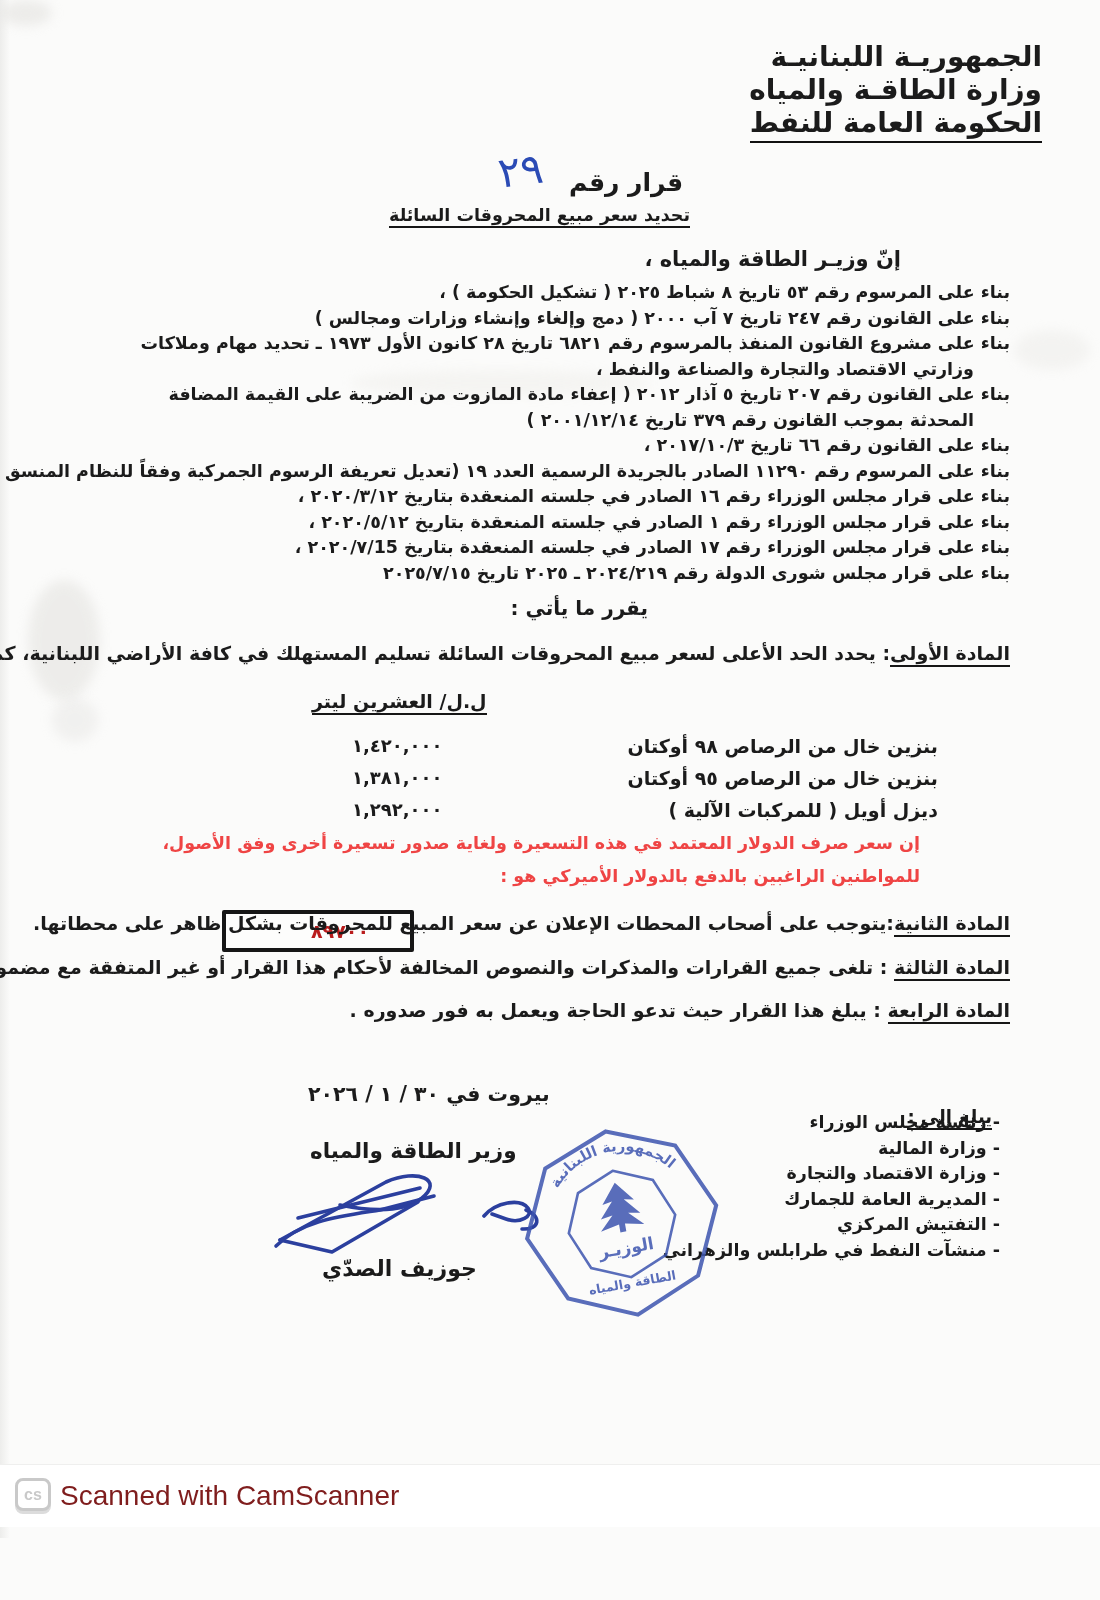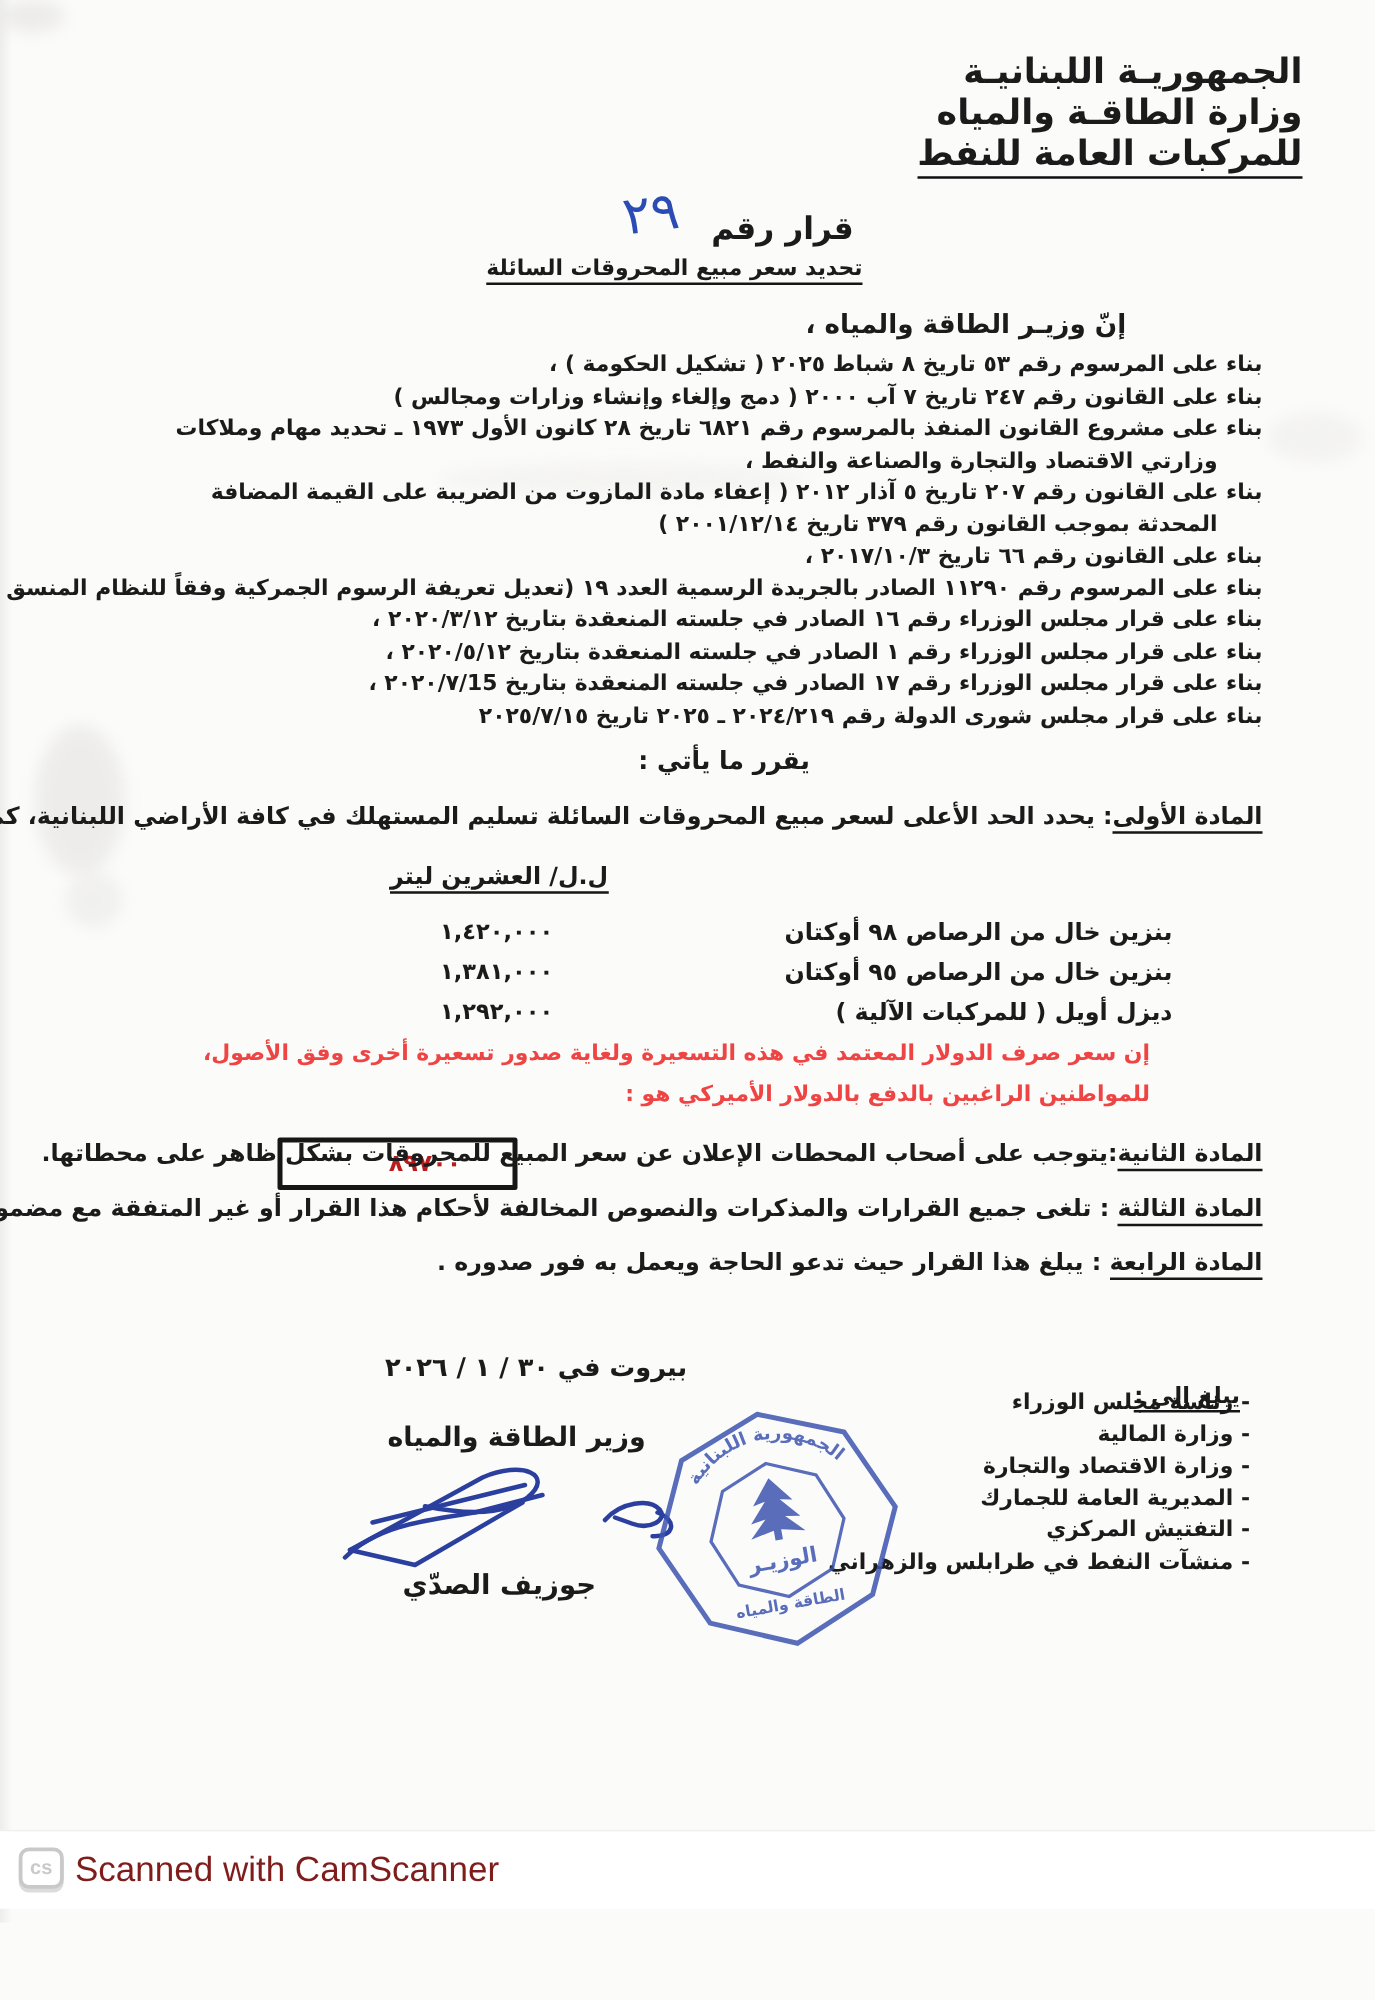--- a/index.html
+++ b/index.html
@@ -79,21 +79,21 @@
 <div class="edge-strip"></div>
 <div class="artifact" style="left:28px;top:580px;width:72px;height:120px;background:#dddcd8;opacity:.45;"></div>
 <div class="artifact" style="left:52px;top:698px;width:46px;height:44px;background:#dedddb;opacity:.35;"></div>
 <div class="artifact" style="left:0;top:0;width:52px;height:26px;background:#e3e2df;opacity:.6;"></div>
 <div class="artifact" style="left:1014px;top:330px;width:76px;height:40px;background:#e2e1dd;opacity:.3;"></div>
 <div class="artifact" style="left:350px;top:370px;width:300px;height:26px;background:#e9e8e3;opacity:.35;"></div>
 
 <div class="abs rtl b letterhead">
   <span class="line nowrap">الجمهوريـة اللبنانيـة</span>
   <span class="line nowrap">وزارة الطاقـة والمياه</span>
-  <span class="line nowrap"><span class="u-thick">للمركبات العامة للنفط</span></span>
+  <span class="line nowrap"><span class="u-thick">الحكومة العامة للنفط</span></span>
 </div>
 
 <div class="abs rtl b title-printed nowrap">قرار رقم</div>
 <div class="abs rtl title-hand nowrap">٢٩</div>
 <div class="abs rtl b subtitle nowrap"><span class="u">تحديد سعر مبيع المحروقات السائلة</span></div>
 
 <div class="abs rtl b intro nowrap">إنّ وزيـر الطاقة والمياه ،</div>
 <div class="abs rtl b clauses">
     <div class="clause nowrap">بناء على المرسوم رقم ٥٣  تاريخ ٨ شباط ٢٠٢٥ ( تشكيل الحكومة ) ،</div>
     <div class="clause nowrap">بناء على القانون رقم ٢٤٧ تاريخ ٧ آب ٢٠٠٠ ( دمج وإلغاء وإنشاء وزارات ومجالس )</div>

